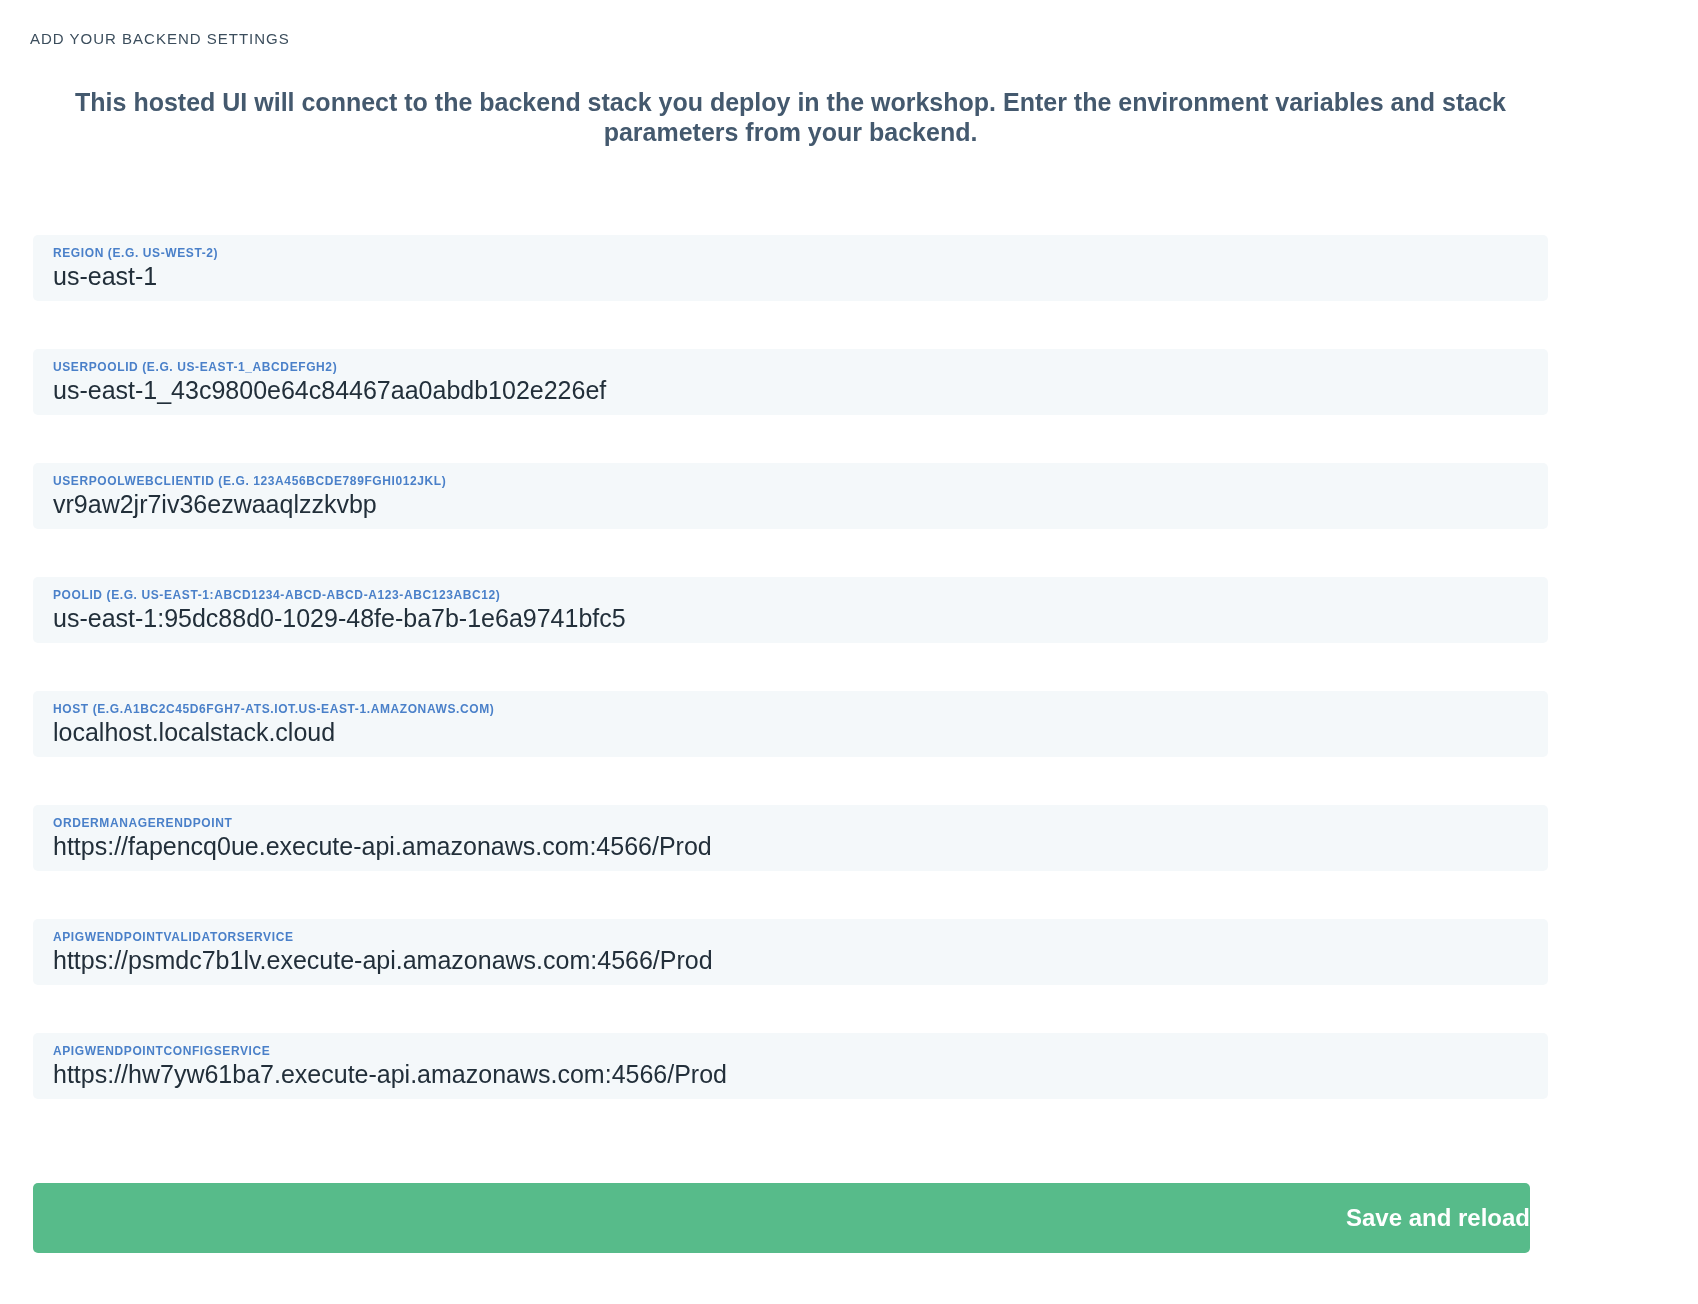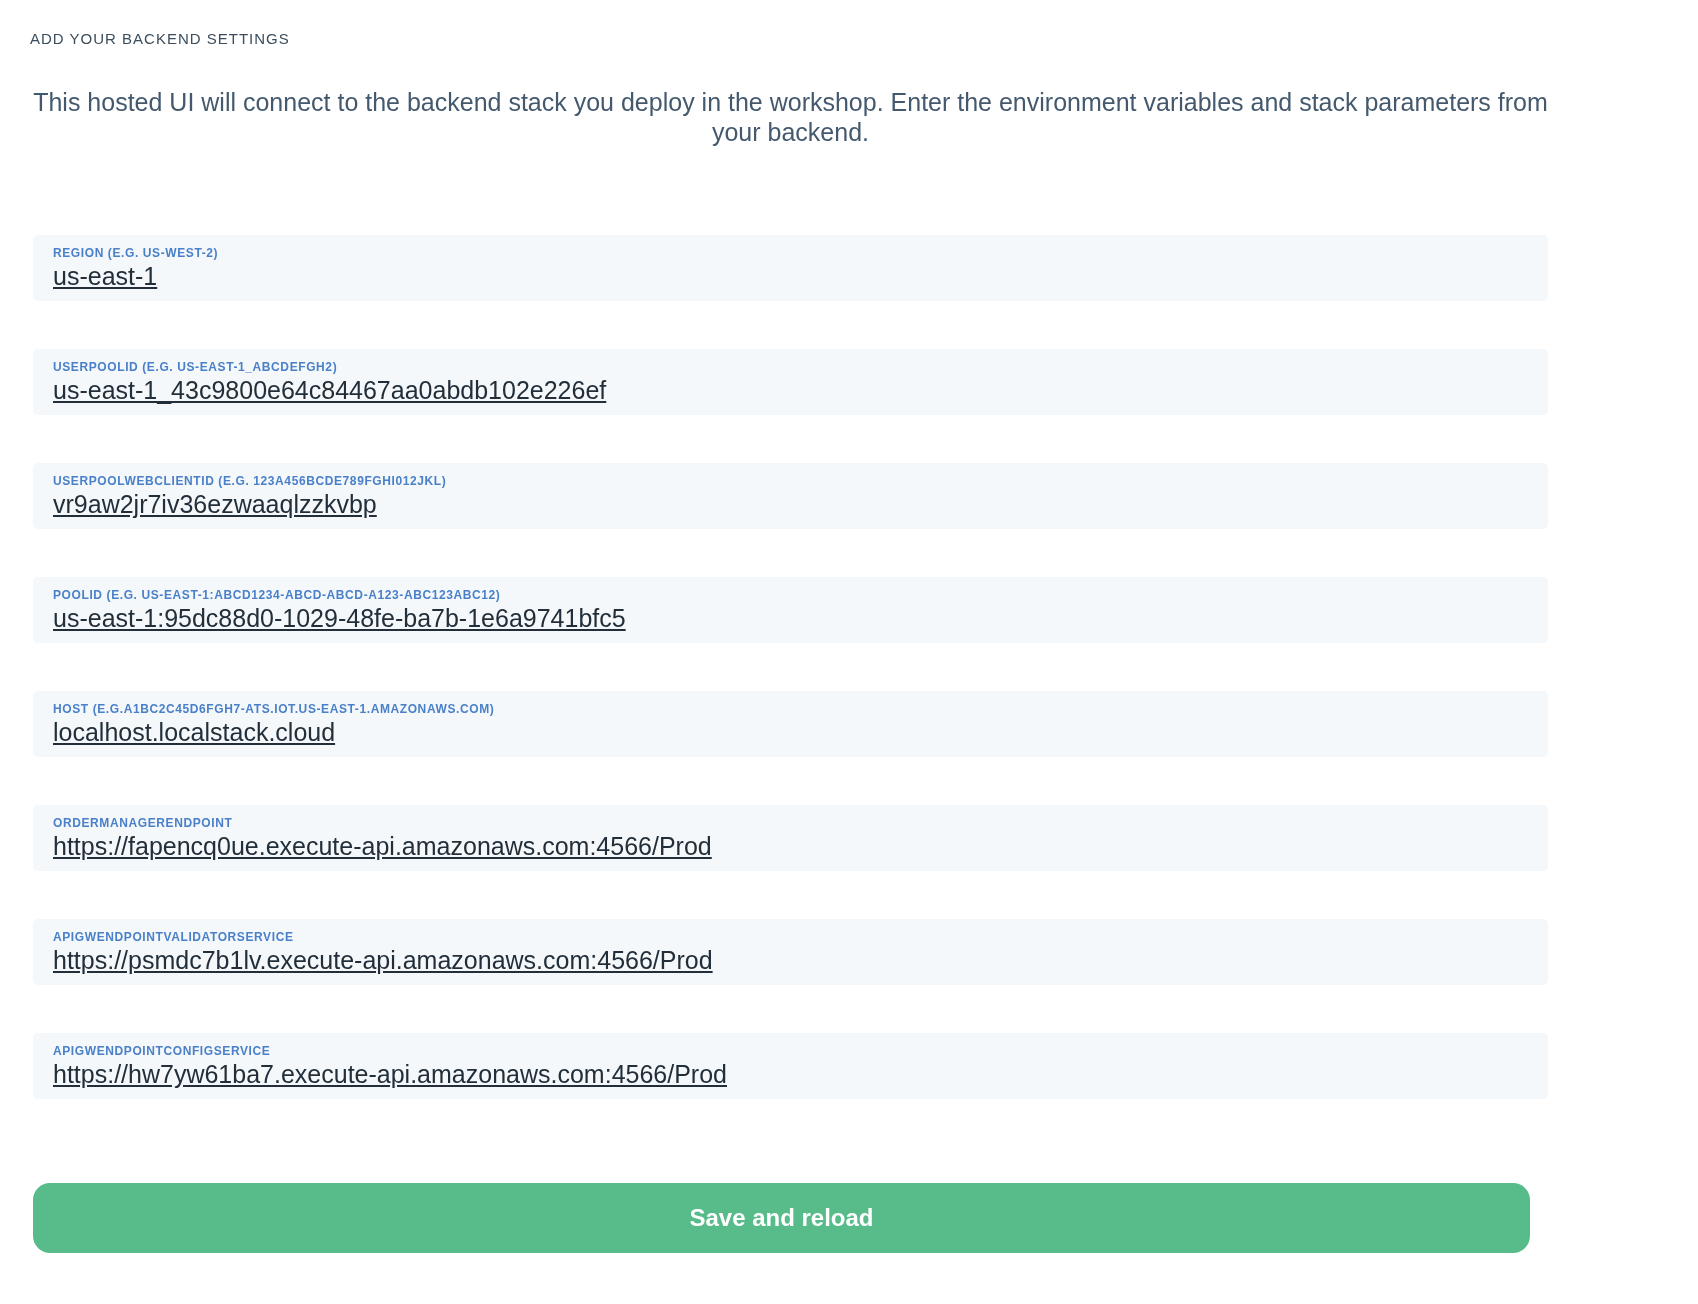--- a/index.html
+++ b/index.html
@@ -23,21 +23,21 @@
     margin-left: -3px;
     padding-left: 0;
   }
   .page-description {
     margin: 40px auto 0 auto;
     width: 100%;
     text-align: center;
     color: var(--paragraph, #44596e);
     font-size: 25px;
     line-height: 30px;
-    font-weight: 400;
+    font-weight: 700;
   }
   .fields {
     margin-top: 88px;
   }
   .field {
     background: var(--field-bg, #f4f8fa);
     border-radius: 5px;
     padding: 11px 20px 10px 20px;
     margin-bottom: 48px;
     height: 66px;
@@ -55,35 +55,35 @@
     display: block;
     width: 100%;
     border: none;
     outline: none;
     background: transparent;
     color: var(--value-text, #222f3a);
     font-family: "Liberation Sans", sans-serif;
     font-size: 25px;
     line-height: 30px;
     padding: 0;
-    text-decoration: underline;
   }
   .save-button {
     display: block;
     width: 1497px;
     height: 70px;
     margin-top: 84px;
     background: var(--button-green, #57bb8a);
     color: #ffffff;
     border: none;
-    border-radius: 17px;
+    border-radius: 5px;
     font-family: "Liberation Sans", sans-serif;
     font-size: 24px;
     font-weight: bold;
     cursor: pointer;
+    text-align: right;
   }
 </style>
 </head>
 <body>
 
 <div class="container">
 
   <h1 class="page-title">ADD YOUR BACKEND SETTINGS</h1>
 
   <p class="page-description">This hosted UI will connect to the backend stack you deploy in the workshop. Enter the environment variables and stack parameters from your backend.</p>

